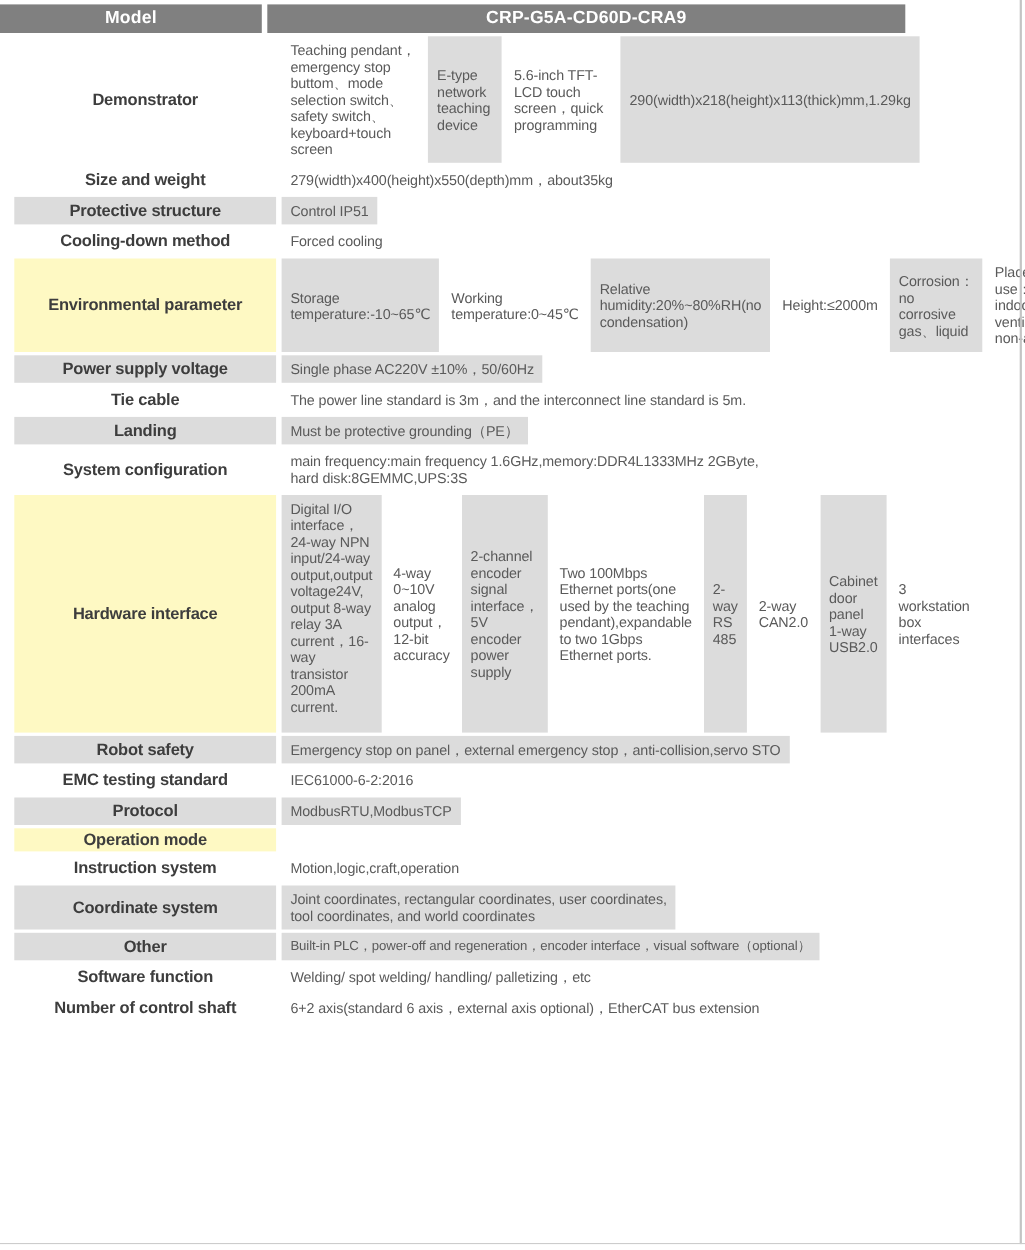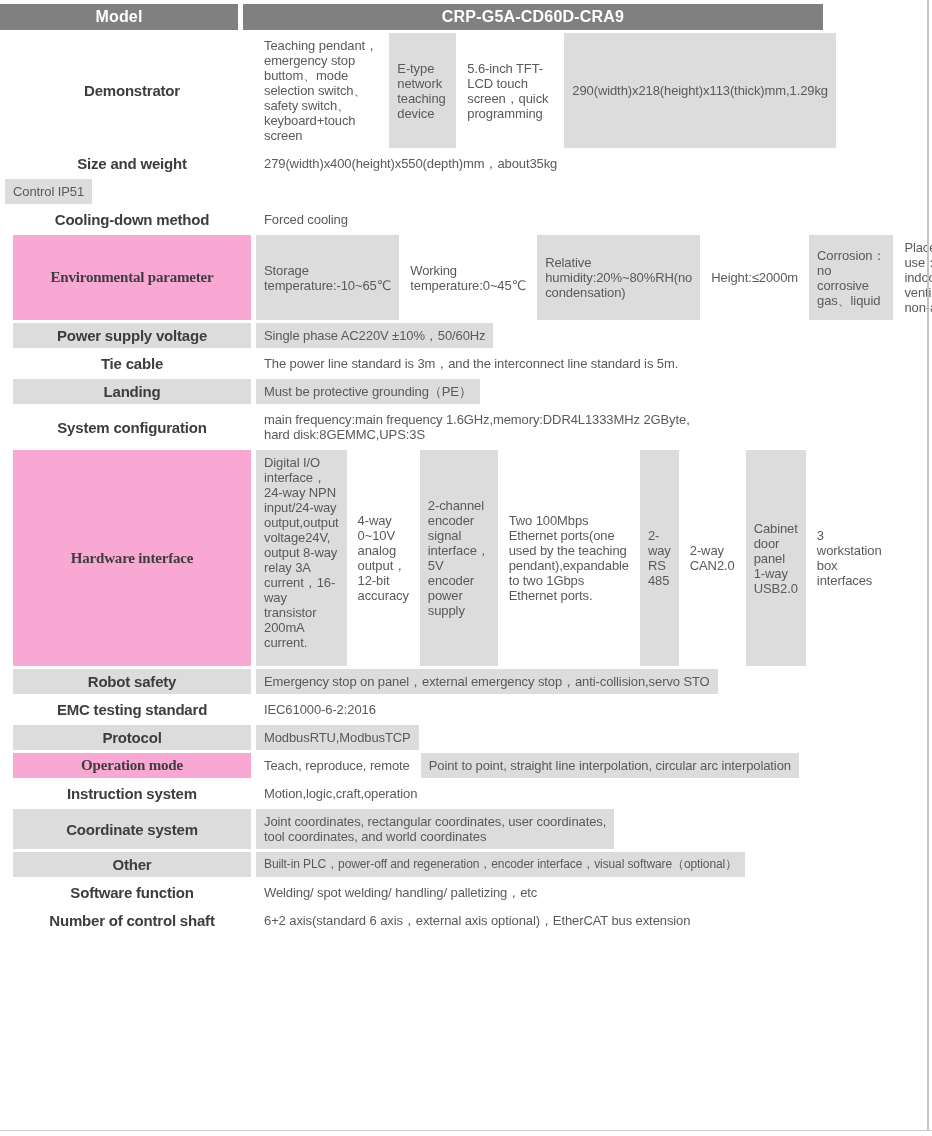--- a/index.html
+++ b/index.html
@@ -50,21 +50,21 @@
     color: #5a5a5a;
     letter-spacing: -0.1px;
     line-height: 15px;
     padding: 5px 8px;
     box-sizing: border-box;
     white-space: pre-line;
   }
   
   .bg-w  { background: #ffffff; }
   .bg-g  { background: #dcdcdc; }  
-  .bg-l  { background: #f9a8d4; font-family: Liberation Serif, serif; }  
+  .bg-l  { background: #fef9c3; }  
   .xpad  { padding-bottom: 16px; } 
   .sm    { font-size: 12px; }
   
   .header-row { margin-bottom: 3px; }
   .header-cell {
     background: #808080;
     color: #ffffff;
     font-weight: bold;
     font-size: 16px;
     min-height: 26px;
@@ -119,20 +119,21 @@
 
     <div class="row-group">
       <div class="label-cell bg-w">Size and weight</div>
       <div class="gap-col"></div>
       <div class="value-col">
         <div class="value-cell bg-w">279(width)x400(height)x550(depth)mm，about35kg</div>
       </div>
     </div>
 
     <div class="row-group">
+      <div class="label-cell bg-g">Protective structure</div>
       <div class="gap-col"></div>
       <div class="value-col">
         <div class="value-cell bg-g">Control IP51</div>
       </div>
     </div>
 
     <div class="row-group">
       <div class="label-cell bg-w">Cooling-down method</div>
       <div class="gap-col"></div>
       <div class="value-col">
@@ -223,24 +224,20 @@
       <div class="label-cell bg-g">Protocol</div>
       <div class="gap-col"></div>
       <div class="value-col">
         <div class="value-cell bg-g">ModbusRTU,ModbusTCP</div>
       </div>
     </div>
 
     <div class="row-group">
       <div class="label-cell bg-l">Operation mode</div>
       <div class="gap-col"></div>
-      <div class="value-col">
-        <div class="value-cell bg-w">Teach, reproduce, remote</div>
-        <div class="value-cell bg-g">Point to point, straight line interpolation, circular arc interpolation</div>
-      </div>
     </div>
 
     <div class="row-group">
       <div class="label-cell bg-w">Instruction system</div>
       <div class="gap-col"></div>
       <div class="value-col">
         <div class="value-cell bg-w">Motion,logic,craft,operation</div>
       </div>
     </div>
 

